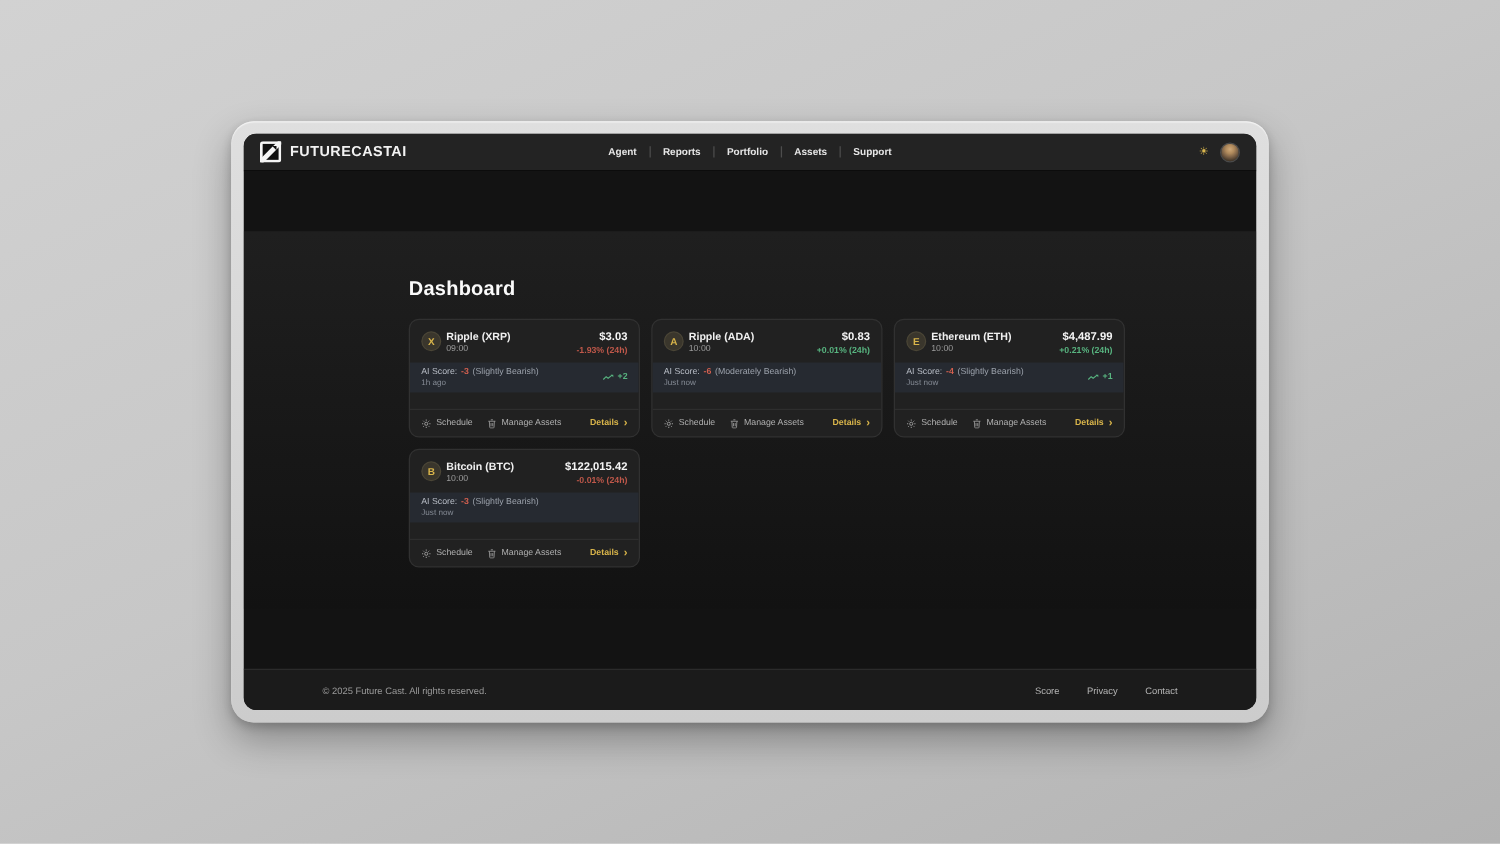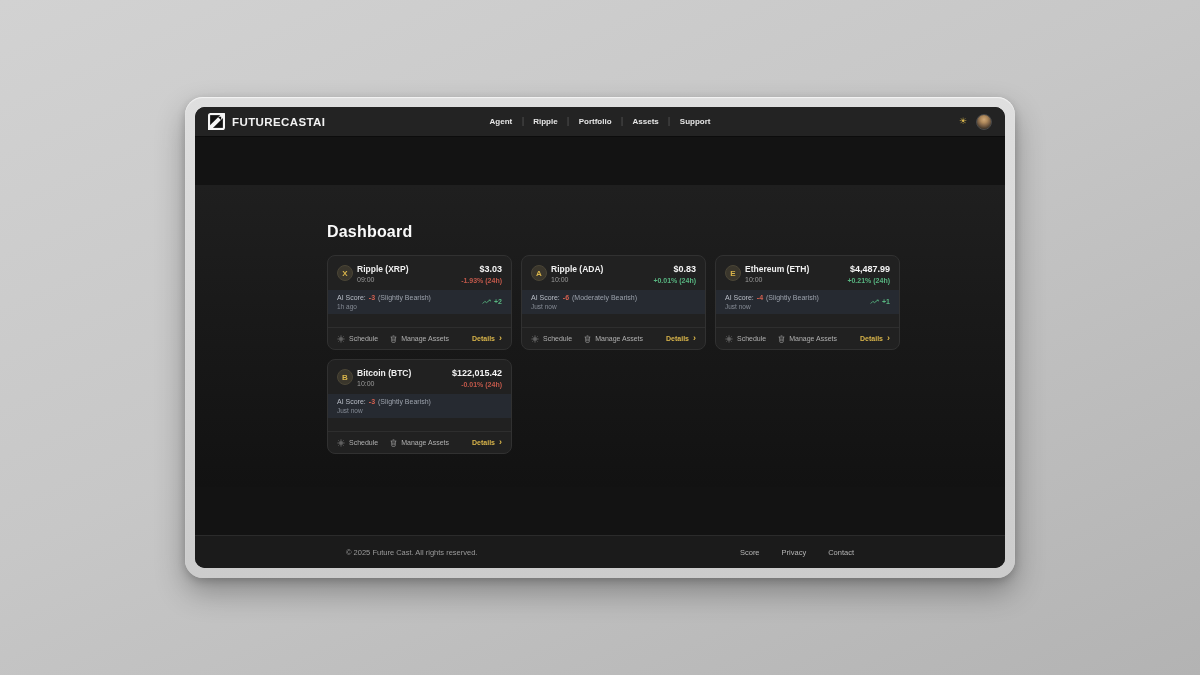--- a/index.html
+++ b/index.html
@@ -96,21 +96,21 @@
     margin-left:auto; display:flex; align-items:center; gap:4px;
     font-family:inherit; font-size:7px; font-weight:700; color:#d8b44a;
   }
   .chev { font-size:9px; line-height:1; font-weight:700; }
 
   
   .page-footer {
     flex:0 0 33px; height:33px; background:#1b1b1b; border-top:1px solid #2b2b2b;
     display:flex; align-items:center;
   }
-  .footer-inner { width:508px; margin:0 auto; display:flex; align-items:center; justify-content:space-between; }
+  .footer-inner { width:684px; margin:0 auto; display:flex; align-items:center; justify-content:space-between; }
   .copyright { font-size:7.5px; color:#9a9a9a; }
   .footer-links { display:flex; gap:22px; list-style:none; margin:0; padding:0; }
   .footer-links li { font-size:7.5px; color:#b5b5b5; cursor:pointer; }
 
   svg { display:block; }
 </style>
 </head>
 <body>
 
 <div class="device">
@@ -122,21 +122,21 @@
           <rect x="0" y="0" width="20" height="20" rx="3" fill="#f5f5f5"></rect>
           <rect x="2.5" y="2.5" width="15" height="15" fill="#101010"></rect>
           <rect x="-4" y="7.8" width="28" height="4.6" fill="#f5f5f5" transform="rotate(-45 10 10)"></rect>
           <polygon points="11.5,4.5 15.5,4.5 15.5,8.5" fill="#101010"></polygon>
         </svg>
         <span class="brand-name">FUTURECASTAI</span>
       </div>
 
       <ul class="main-nav">
         <li>Agent</li>
-        <li>Ripple</li>
+        <li>Reports</li>
         <li>Portfolio</li>
         <li>Assets</li>
         <li>Support</li>
       </ul>
 
       <div class="header-right">
         <button class="theme-toggle">☀</button>
         <div class="avatar"></div>
       </div>
     </header>

